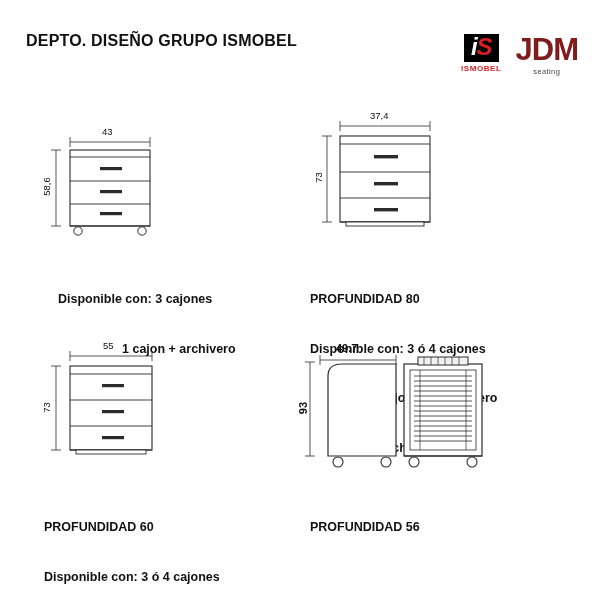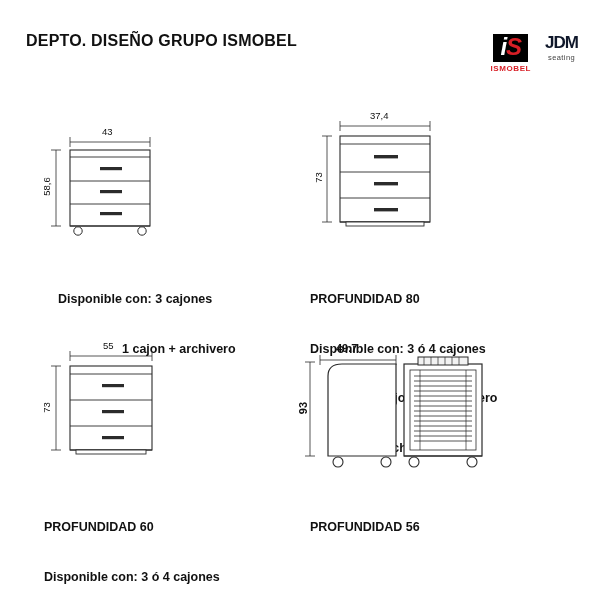--- a/index.html
+++ b/index.html
@@ -72,24 +72,24 @@
     font-weight: bold;
     letter-spacing: 0.6px;
     color: #d81f26;
     margin-top: 3px;
   }
   .logo-jdm {
     text-align: center;
     line-height: 1;
   }
   .logo-jdm .mark {
-    font-size: 17px;
+    font-size: 31px;
     font-weight: bold;
     letter-spacing: -1px;
-    color: #0f172a;
+    color: #7f1d1d;
   }
   .logo-jdm .name {
     font-size: 7.5px;
     letter-spacing: 0.4px;
     color: #444444;
     margin-top: 3px;
   }
 
   
   .block { position: absolute; }

